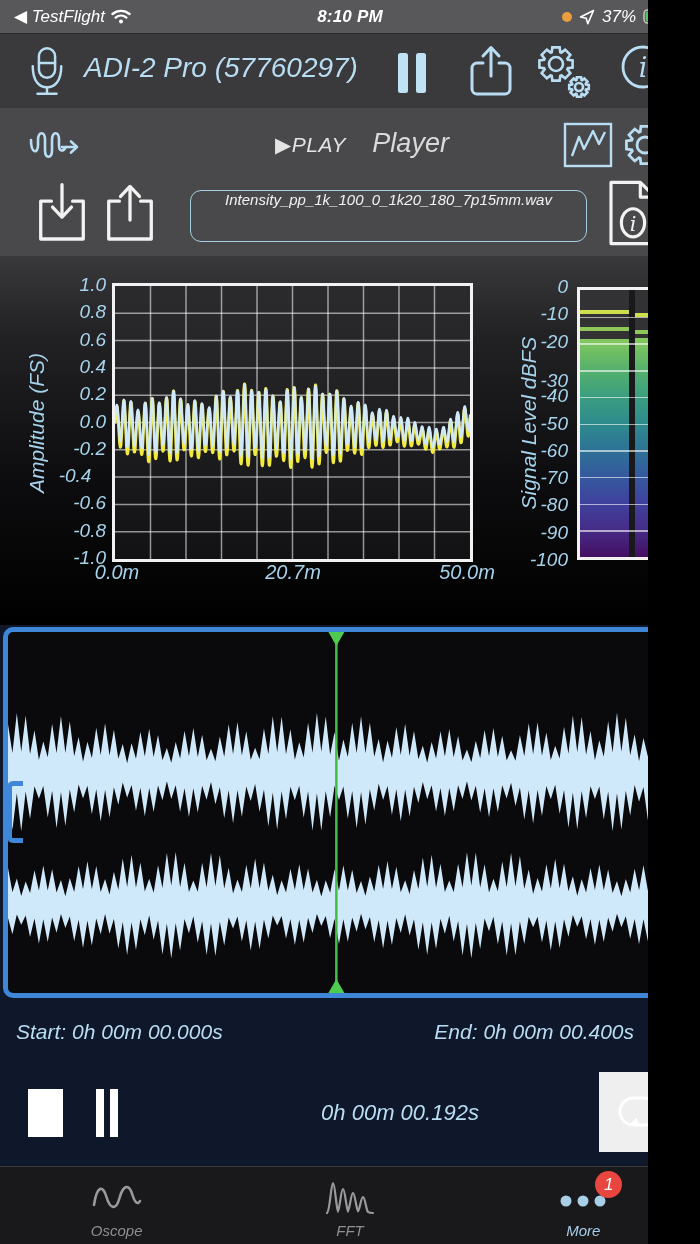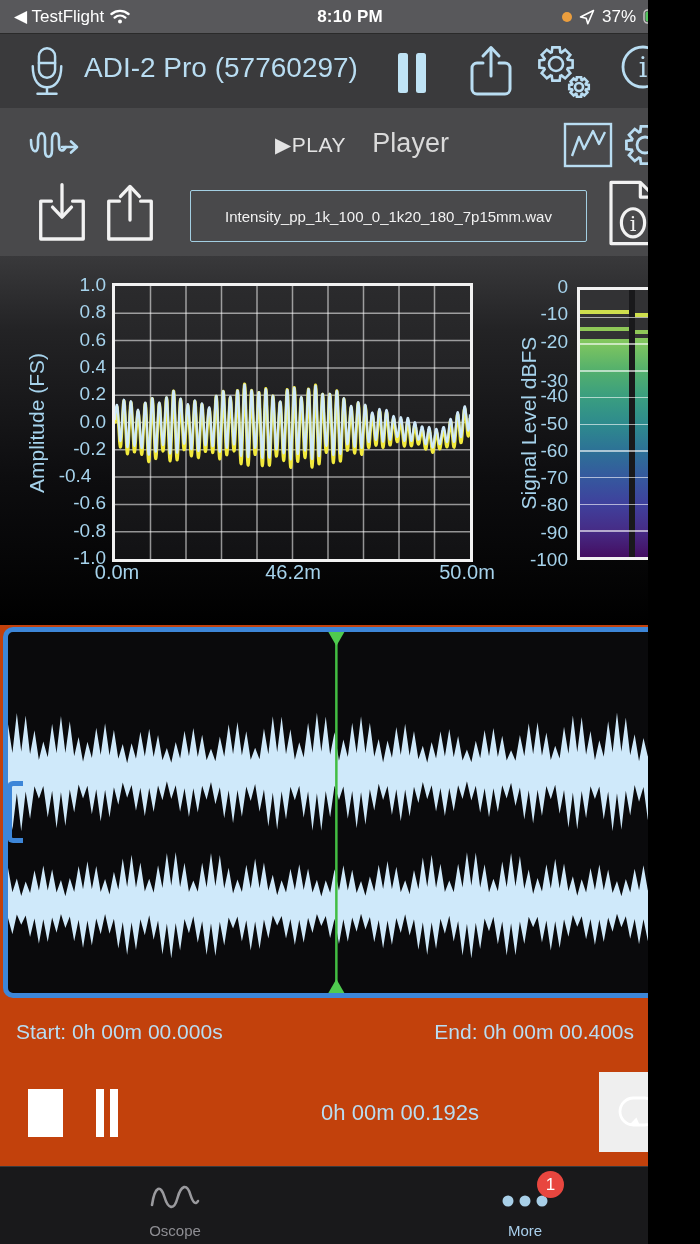--- a/index.html
+++ b/index.html
@@ -1,18 +1,18 @@
 <!DOCTYPE html>
 <html><head>
 <meta charset="utf-8">
 <style>
   html,body{margin:0;padding:0;background:#000;}
   *{box-sizing:border-box;}
-  #app{position:relative;width:648px;height:1244px;background:#c2410c;overflow:hidden;
-       font-family:"Liberation Sans","DejaVu Sans",sans-serif;-webkit-font-smoothing:antialiased;}
+  #app{position:relative;width:648px;height:1244px;background:#0f172a;overflow:hidden;
+       font-family:"Liberation Sans","DejaVu Sans",sans-serif;font-style:italic;-webkit-font-smoothing:antialiased;}
   .abs{position:absolute;}
 
   
   #status-bar{left:0;top:0;width:700px;height:33px;background:#58585b;color:#fff;
     display:flex;align-items:center;font-size:17px;}
   #status-left{position:absolute;left:14px;top:0;height:33px;display:flex;align-items:center;gap:6px;}
   #status-center{position:absolute;left:0;width:700px;text-align:center;font-weight:700;letter-spacing:.2px;}
   #status-right{position:absolute;right:24px;top:0;height:33px;display:flex;align-items:center;gap:7px;}
   .orange-dot{width:10px;height:10px;border-radius:50%;background:#eb9e3e;}
   #hairline1{left:0;top:33px;width:700px;height:1px;background:#2a2a2a;}
@@ -21,21 +21,21 @@
   #app-header{left:0;top:34px;width:700px;height:74px;background:#3a3a3c;}
   #header-title{position:absolute;left:84px;top:18px;font-size:28px;color:#b9ddf2;}
   .hicon{position:absolute;top:0;}
 
   
   #player-panel{left:0;top:108px;width:700px;height:148px;background:#49494b;}
   #play-mode{position:absolute;left:12px;top:20px;width:700px;text-align:center;color:#e3e3e3;}
   #play-mode .mode{font-size:21px;letter-spacing:.5px;}
   #play-mode .ptitle{font-size:27px;margin-left:22px;color:#dadada;}
   #filename-box{position:absolute;left:190px;top:82px;width:397px;height:52px;border:1.5px solid #a3cfe2;
-    border-radius:2px;display:flex;align-items:center;justify-content:center;color:#f2f2f2;font-size:15px;}
+    border-radius:11px;display:flex;justify-content:center;color:#f2f2f2;font-size:15px;}
 
   
   #scope-section{left:0;top:256px;width:700px;height:369px;
     background:linear-gradient(180deg,#39393b 0%,#232325 20%,#0d0d0f 60%,#000 100%);}
   .vlabel{position:absolute;color:#a6d3ec;font-size:21px;white-space:nowrap;transform:rotate(-90deg);transform-origin:center;}
   .tick{position:absolute;color:#a6d3ec;font-size:19px;line-height:22px;}
   #scope-xlabel{position:absolute;left:180px;top:336px;width:230px;text-align:center;color:#a6d3ec;font-size:21px;}
   .xt{position:absolute;top:305px;color:#a6d3ec;font-size:20px;transform:translateX(-50%);}
 
   
@@ -229,21 +229,21 @@
         <line x1="3" y1="166.8" x2="358" y2="166.8" stroke="rgba(255,255,255,.55)" stroke-width="1.5"></line>
         <line x1="3" y1="194.1" x2="358" y2="194.1" stroke="rgba(255,255,255,.55)" stroke-width="1.5"></line>
         <line x1="3" y1="221.4" x2="358" y2="221.4" stroke="rgba(255,255,255,.55)" stroke-width="1.5"></line>
         <line x1="3" y1="248.70000000000002" x2="358" y2="248.70000000000002" stroke="rgba(255,255,255,.55)" stroke-width="1.5"></line>
         <polyline points="3.0,140.6 3.3,136.8 3.6,133.1 3.9,129.8 4.1,126.9 4.4,124.9 4.7,123.8 5.0,123.7 5.3,124.8 5.6,127.1 5.8,130.3 6.1,134.4 6.4,139.1 6.7,144.1 7.0,149.2 7.3,154.0 7.5,158.1 7.8,161.3 8.1,163.4 8.4,164.2 8.7,163.5 9.0,161.5 9.2,158.1 9.5,153.7 9.8,148.4 10.1,142.6 10.4,136.7 10.7,131.0 11.0,126.0 11.2,121.9 11.5,119.1 11.8,117.8 12.1,118.1 12.4,120.0 12.7,123.4 12.9,128.1 13.2,133.9 13.5,140.3 13.8,147.0 14.1,153.5 14.4,159.5 14.6,164.5 14.9,168.2 15.2,170.4 15.5,170.9 15.8,169.7 16.1,166.9 16.3,162.7 16.6,157.4 16.9,151.2 17.2,144.6 17.5,138.1 17.8,132.0 18.1,126.8 18.3,122.8 18.6,120.2 18.9,119.2 19.2,119.8 19.5,122.1 19.8,125.8 20.0,130.6 20.3,136.3 20.6,142.5 20.9,148.8 21.2,154.7 21.5,160.0 21.7,164.2 22.0,167.3 22.3,168.9 22.6,169.0 22.9,167.7 23.2,165.1 23.4,161.4 23.7,156.9 24.0,151.9 24.3,146.7 24.6,141.6 24.9,137.1 25.2,133.3 25.4,130.6 25.7,128.9 26.0,128.5 26.3,129.3 26.6,130.7 26.9,132.9 27.1,136.2 27.4,140.3 27.7,145.1 28.0,150.3 28.3,155.6 28.6,160.5 28.8,164.9 29.1,168.3 29.4,170.6 29.7,171.5 30.0,170.9 30.3,168.8 30.5,165.3 30.8,160.6 31.1,154.9 31.4,148.7 31.7,142.1 32.0,135.7 32.3,130.0 32.5,125.4 32.8,122.1 33.1,120.4 33.4,120.4 33.7,122.3 34.0,125.9 34.2,130.9 34.5,137.2 34.8,144.3 35.1,151.7 35.4,159.1 35.7,165.8 35.9,171.5 36.2,175.7 36.5,178.2 36.8,178.8 37.1,177.4 37.4,174.1 37.6,169.1 37.9,162.7 38.2,155.3 38.5,147.3 38.8,139.4 39.1,131.9 39.4,125.4 39.6,120.3 39.9,116.9 40.2,115.4 40.5,115.9 40.8,118.4 41.1,122.7 41.3,128.4 41.6,135.3 41.9,142.8 42.2,150.5 42.5,157.8 42.8,164.4 43.0,169.7 43.3,173.5 43.6,175.5 43.9,175.6 44.2,173.9 44.5,170.5 44.7,165.6 45.0,159.6 45.3,152.9 45.6,146.0 45.9,139.2 46.2,133.0 46.5,127.8 46.7,123.9 47.0,121.4 47.3,120.6 47.6,121.3 47.9,123.6 48.2,127.1 48.4,131.7 48.7,136.9 49.0,142.5 49.3,148.0 49.6,153.2 49.9,157.6 50.1,161.9 50.4,165.2 50.7,167.4 51.0,168.2 51.3,167.6 51.6,165.4 51.8,161.8 52.1,157.0 52.4,151.1 52.7,144.6 53.0,137.9 53.3,131.3 53.6,125.3 53.8,120.4 54.1,116.8 54.4,114.9 54.7,114.9 55.0,116.7 55.3,120.4 55.5,125.7 55.8,132.4 56.1,140.0 56.4,148.0 56.7,156.0 57.0,163.3 57.2,169.6 57.5,174.3 57.8,177.2 58.1,178.0 58.4,176.6 58.7,173.1 58.9,167.6 59.2,160.5 59.5,152.2 59.8,143.3 60.1,134.4 60.4,126.1 60.7,118.8 60.9,113.2 61.2,109.4 61.5,107.9 61.8,108.5 62.1,111.5 62.4,116.4 62.6,123.0 62.9,130.8 63.2,139.4 63.5,148.2 63.8,156.5 64.1,164.0 64.3,170.1 64.6,174.4 64.9,176.8 65.2,177.0 65.5,175.2 65.8,171.5 66.0,166.1 66.3,159.5 66.6,152.0 66.9,144.3 67.2,136.8 67.5,129.9 67.8,124.2 68.0,119.8 68.3,117.2 68.6,116.4 68.9,117.3 69.2,119.9 69.5,124.0 69.7,129.2 70.0,135.2 70.3,141.6 70.6,147.9 70.9,153.8 71.2,158.9 71.4,162.8 71.7,165.5 72.0,166.8 72.3,166.7 72.6,165.2 72.9,162.5 73.1,158.9 73.4,154.9 73.7,150.3 74.0,145.3 74.3,140.1 74.6,135.0 74.9,130.4 75.1,126.6 75.4,123.9 75.7,122.5 76.0,122.5 76.3,124.1 76.6,127.1 76.8,131.3 77.1,136.6 77.4,142.6 77.7,149.0 78.0,155.3 78.3,161.2 78.5,166.2 78.8,170.0 79.1,172.3 79.4,173.0 79.7,171.9 80.0,169.3 80.2,165.0 80.5,159.6 80.8,153.2 81.1,146.3 81.4,139.4 81.7,132.8 82.0,127.1 82.2,122.5 82.5,119.5 82.8,118.2 83.1,118.6 83.4,120.9 83.7,124.7 83.9,130.0 84.2,136.3 84.5,143.2 84.8,150.4 85.1,157.3 85.4,163.4 85.6,168.5 85.9,172.2 86.2,174.3 86.5,174.6 86.8,173.2 87.1,170.1 87.3,165.7 87.6,160.1 87.9,153.9 88.2,147.3 88.5,140.7 88.8,134.6 89.1,129.3 89.3,125.2 89.6,122.5 89.9,121.4 90.2,121.9 90.5,124.0 90.8,127.4 91.0,132.1 91.3,137.5 91.6,143.5 91.9,149.5 92.2,155.2 92.5,160.2 92.7,164.2 93.0,167.0 93.3,168.4 93.6,168.4 93.9,167.0 94.2,164.3 94.4,160.5 94.7,155.9 95.0,150.9 95.3,145.6 95.6,140.6 95.9,136.0 96.2,132.2 96.4,129.4 96.7,127.7 97.0,126.2 97.3,126.0 97.6,127.0 97.9,129.2 98.1,132.6 98.4,137.0 98.7,142.1 99.0,147.6 99.3,153.2 99.6,158.4 99.8,163.0 100.1,166.6 100.4,168.9 100.7,169.7 101.0,168.9 101.3,166.4 101.5,162.5 101.8,157.2 102.1,150.9 102.4,144.0 102.7,136.8 103.0,129.9 103.3,123.8 103.5,118.7 103.8,115.1 104.1,113.3 104.4,113.4 104.7,115.4 105.0,119.3 105.2,124.7 105.5,131.5 105.8,139.1 106.1,147.1 106.4,155.0 106.7,162.2 106.9,168.3 107.2,172.8 107.5,175.4 107.8,176.0 108.1,174.5 108.4,171.0 108.6,165.6 108.9,158.7 109.2,150.8 109.5,142.3 109.8,133.8 110.1,125.8 110.4,118.9 110.6,113.4 110.9,109.8 111.2,108.3 111.5,108.8 111.8,111.5 112.1,116.0 112.3,122.1 112.6,129.4 112.9,137.3 113.2,145.5 113.5,153.2 113.8,160.1 114.0,165.7 114.3,169.7 114.6,171.8 114.9,171.9 115.2,170.1 115.5,166.4 115.7,161.3 116.0,155.0 116.3,147.9 116.6,140.6 116.9,133.5 117.2,127.1 117.5,121.8 117.7,117.8 118.0,115.3 118.3,114.5 118.6,115.4 118.9,117.9 119.2,121.7 119.4,126.5 119.7,132.1 120.0,138.0 120.3,143.9 120.6,149.8 120.9,155.5 121.1,160.5 121.4,164.5 121.7,167.1 122.0,168.1 122.3,167.5 122.6,165.0 122.8,160.9 123.1,155.4 123.4,148.7 123.7,141.3 124.0,133.5 124.3,126.0 124.6,119.2 124.8,113.6 125.1,109.7 125.4,107.6 125.7,107.7 126.0,109.9 126.3,114.3 126.5,120.5 126.8,128.2 127.1,137.0 127.4,146.3 127.7,155.4 128.0,163.9 128.2,171.2 128.5,176.6 128.8,180.0 129.1,180.9 129.4,179.4 129.7,175.4 129.9,169.3 130.2,161.3 130.5,152.0 130.8,141.9 131.1,131.8 131.4,122.2 131.7,113.9 131.9,107.3 132.2,102.8 132.5,100.9 132.8,101.5 133.1,104.7 133.4,110.3 133.6,117.9 133.9,127.1 134.2,137.1 134.5,147.4 134.8,157.4 135.1,166.3 135.3,173.6 135.6,178.9 135.9,181.8 136.2,182.3 136.5,180.2 136.8,175.7 137.0,169.3 137.3,161.2 137.6,152.1 137.9,142.6 138.2,133.3 138.5,124.7 138.8,117.5 139.0,112.0 139.3,108.6 139.6,107.4 139.9,108.4 140.2,111.6 140.5,116.6 140.7,123.2 141.0,130.8 141.3,138.9 141.6,147.0 141.9,154.5 142.2,161.1 142.4,166.3 142.7,169.9 143.0,171.6 143.3,171.5 143.6,169.6 143.9,167.3 144.1,163.2 144.4,157.7 144.7,150.9 145.0,143.3 145.3,135.4 145.6,127.8 145.9,120.9 146.1,115.3 146.4,111.4 146.7,109.4 147.0,109.5 147.3,111.9 147.6,116.4 147.8,122.7 148.1,130.5 148.4,139.3 148.7,148.6 149.0,157.8 149.3,166.2 149.5,173.3 149.8,178.7 150.1,182.0 150.4,182.8 150.7,181.3 151.0,177.3 151.2,171.2 151.5,163.4 151.8,154.4 152.1,144.6 152.4,134.9 152.7,125.7 153.0,117.7 153.2,111.5 153.5,107.3 153.8,105.6 154.1,106.3 154.4,109.5 154.7,115.0 154.9,122.3 155.2,130.9 155.5,140.4 155.8,150.1 156.1,159.4 156.4,167.7 156.6,174.5 156.9,179.4 157.2,182.0 157.5,182.3 157.8,180.3 158.1,176.2 158.3,170.2 158.6,162.9 158.9,154.6 159.2,146.0 159.5,137.4 159.8,129.5 160.1,122.8 160.3,117.6 160.6,114.3 160.9,113.0 161.2,113.8 161.5,116.6 161.8,121.2 162.0,127.2 162.3,134.2 162.6,141.8 162.9,149.4 163.2,156.6 163.5,162.9 163.7,168.0 164.0,171.4 164.3,173.2 164.6,173.1 164.9,171.4 165.2,168.0 165.4,163.4 165.7,157.8 166.0,151.6 166.3,145.3 166.6,139.2 166.9,133.8 167.2,128.9 167.4,124.6 167.7,121.4 168.0,119.6 168.3,119.4 168.6,120.9 168.9,124.0 169.1,128.6 169.4,134.5 169.7,141.3 170.0,148.7 170.3,156.0 170.6,163.0 170.8,169.0 171.1,173.6 171.4,176.6 171.7,177.6 172.0,176.5 172.3,173.3 172.5,168.2 172.8,161.4 173.1,153.4 173.4,144.6 173.7,135.6 174.0,127.0 174.3,119.3 174.5,113.1 174.8,108.7 175.1,106.6 175.4,106.9 175.7,109.5 176.0,114.5 176.2,121.4 176.5,129.9 176.8,139.4 177.1,149.3 177.4,158.9 177.7,167.8 177.9,175.2 178.2,180.6 178.5,183.8 178.8,184.5 179.1,182.6 179.4,178.3 179.6,171.8 179.9,163.5 180.2,154.0 180.5,144.0 180.8,133.9 181.1,124.5 181.4,116.5 181.6,110.2 181.9,106.0 182.2,104.4 182.5,105.2 182.8,108.4 183.1,113.8 183.3,121.0 183.6,129.6 183.9,138.9 184.2,148.3 184.5,157.3 184.8,165.2 185.0,171.6 185.3,176.1 185.6,178.4 185.9,178.5 186.2,176.4 186.5,172.3 186.7,166.5 187.0,159.4 187.3,151.5 187.6,143.3 187.9,135.4 188.2,128.3 188.5,122.4 188.7,118.1 189.0,115.5 189.3,114.7 189.6,115.8 189.9,118.5 190.2,122.6 190.4,127.9 190.7,133.4 191.0,139.9 191.3,146.8 191.6,153.8 191.9,160.4 192.1,166.2 192.4,170.7 192.7,173.6 193.0,174.7 193.3,173.7 193.6,170.8 193.8,165.9 194.1,159.5 194.4,151.8 194.7,143.3 195.0,134.5 195.3,126.1 195.6,118.6 195.8,112.4 196.1,108.1 196.4,106.0 196.7,106.2 197.0,108.8 197.3,113.6 197.5,120.4 197.8,128.9 198.1,138.3 198.4,148.3 198.7,158.0 199.0,167.0 199.2,174.5 199.5,180.1 199.8,183.5 200.1,184.3 200.4,182.5 200.7,178.2 200.9,171.6 201.2,163.3 201.5,153.6 201.8,143.3 202.1,132.9 202.4,123.3 202.7,114.9 202.9,108.3 203.2,104.0 203.5,102.1 203.8,102.9 204.1,106.2 204.4,111.9 204.6,119.4 204.9,128.4 205.2,138.3 205.5,148.3 205.8,157.8 206.1,166.3 206.3,173.3 206.6,178.2 206.9,180.8 207.2,181.0 207.5,178.9 207.8,174.5 208.0,168.3 208.3,160.7 208.6,152.2 208.9,143.3 209.2,134.6 209.5,126.8 209.8,120.2 210.0,115.3 210.3,112.2 210.6,111.2 210.9,112.3 211.2,115.2 211.5,119.8 211.7,125.7 212.0,132.5 212.3,139.7 212.6,146.8 212.9,153.4 213.2,159.1 213.4,163.5 213.7,166.5 214.0,168.5 214.3,169.5 214.6,168.8 214.9,166.4 215.1,162.4 215.4,157.0 215.7,150.5 216.0,143.3 216.3,135.8 216.6,128.6 216.9,122.1 217.1,116.8 217.4,113.1 217.7,111.2 218.0,111.4 218.3,113.6 218.6,117.8 218.8,123.7 219.1,131.0 219.4,139.3 219.7,148.0 220.0,156.5 220.3,164.4 220.5,171.0 220.8,176.0 221.1,179.0 221.4,179.7 221.7,178.2 222.0,174.5 222.2,168.8 222.5,161.5 222.8,153.0 223.1,144.0 223.4,134.9 223.7,126.3 224.0,118.9 224.2,113.1 224.5,109.3 224.8,107.7 225.1,108.4 225.4,111.3 225.7,116.3 225.9,123.0 226.2,131.0 226.5,139.8 226.8,148.8 227.1,157.3 227.4,164.9 227.6,171.2 227.9,175.6 228.2,178.0 228.5,178.2 228.8,176.4 229.1,172.5 229.3,167.0 229.6,160.2 229.9,152.6 230.2,144.6 230.5,136.9 230.8,129.9 231.1,123.9 231.3,119.5 231.6,116.8 231.9,115.9 232.2,116.9 232.5,119.5 232.8,123.7 233.0,129.1 233.3,135.2 233.6,141.7 233.9,148.2 234.2,154.2 234.5,159.3 234.7,163.4 235.0,166.1 235.3,167.4 235.6,167.3 235.9,165.8 236.2,163.0 236.4,159.3 236.7,154.9 237.0,150.1 237.3,145.3 237.6,140.5 237.9,135.9 238.2,131.7 238.4,128.2 238.7,125.7 239.0,124.5 239.3,124.5 239.6,125.9 239.9,128.6 240.1,132.5 240.4,137.3 240.7,142.8 241.0,148.6 241.3,154.3 241.6,159.6 241.8,164.1 242.1,167.5 242.4,169.6 242.7,170.2 243.0,169.3 243.3,166.8 243.5,163.0 243.8,158.0 244.1,152.2 244.4,146.0 244.7,139.7 245.0,133.7 245.3,128.4 245.5,124.2 245.8,121.4 246.1,120.1 246.4,120.5 246.7,122.5 247.0,125.9 247.2,130.7 247.5,136.4 247.8,142.7 248.1,149.2 248.4,155.5 248.7,161.2 248.9,165.8 249.2,169.2 249.5,171.1 249.8,171.4 250.1,170.0 250.4,167.2 250.6,163.1 250.9,157.9 251.2,152.1 251.5,146.0 251.8,140.0 252.1,134.4 252.4,129.7 252.6,126.1 252.9,123.9 253.2,123.0 253.5,123.7 253.8,125.7 254.1,128.9 254.3,133.2 254.6,138.1 254.9,143.3 255.2,148.6 255.5,153.5 255.8,157.8 256.0,161.2 256.3,163.6 256.6,164.7 256.9,164.7 257.2,163.5 257.5,161.2 257.7,158.0 258.0,154.3 258.3,150.2 258.6,146.0 258.9,142.0 259.2,138.4 259.5,135.5 259.7,133.3 260.0,132.1 260.3,131.8 260.6,132.4 260.9,133.5 261.2,135.2 261.4,137.6 261.7,140.6 262.0,144.1 262.3,147.9 262.6,151.6 262.9,155.1 263.1,158.1 263.4,160.4 263.7,161.9 264.0,162.3 264.3,161.7 264.6,160.1 264.8,157.6 265.1,154.2 265.4,150.3 265.7,146.0 266.0,141.6 266.3,137.4 266.6,133.7 266.8,130.8 267.1,128.8 267.4,127.8 267.7,128.0 268.0,129.3 268.3,131.8 268.5,135.1 268.8,139.1 269.1,143.6 269.4,148.3 269.7,152.8 270.0,156.9 270.2,160.3 270.5,162.8 270.8,164.3 271.1,164.5 271.4,163.6 271.7,161.6 271.9,158.6 272.2,154.8 272.5,150.5 272.8,146.0 273.1,141.5 273.4,137.4 273.7,133.9 273.9,131.2 274.2,129.5 274.5,128.8 274.8,129.3 275.1,130.8 275.4,133.3 275.6,136.6 275.9,140.4 276.2,144.5 276.5,148.7 276.8,152.7 277.1,156.2 277.3,159.0 277.6,161.0 277.9,162.1 278.2,162.1 278.5,161.3 278.8,159.5 279.0,157.1 279.3,154.1 279.6,150.8 279.9,147.3 280.2,144.0 280.5,141.1 280.8,138.6 281.0,136.8 281.3,135.8 281.6,135.5 281.9,136.0 282.2,137.2 282.5,139.1 282.7,141.4 283.0,143.9 283.3,146.7 283.6,149.3 283.9,151.8 284.2,153.9 284.4,155.9 284.7,157.4 285.0,158.4 285.3,158.8 285.6,158.6 285.9,157.6 286.1,156.1 286.4,154.0 286.7,151.4 287.0,148.7 287.3,145.8 287.6,143.1 287.9,140.7 288.1,138.7 288.4,137.3 288.7,136.7 289.0,136.8 289.3,137.7 289.6,139.4 289.8,141.7 290.1,144.5 290.4,147.7 290.7,151.0 291.0,154.3 291.3,157.3 291.5,159.8 291.8,161.7 292.1,162.8 292.4,163.1 292.7,162.5 293.0,161.2 293.2,159.1 293.5,156.4 293.8,153.3 294.1,150.0 294.4,146.7 294.7,143.7 295.0,141.0 295.2,139.0 295.5,137.7 295.8,137.1 296.1,137.5 296.4,138.6 296.7,140.5 296.9,143.0 297.2,145.9 297.5,149.1 297.8,152.3 298.1,155.4 298.4,158.1 298.6,160.4 298.9,162.0 299.2,162.8 299.5,162.9 299.8,162.3 300.1,161.0 300.3,159.1 300.6,156.7 300.9,154.1 301.2,151.4 301.5,148.8 301.8,146.4 302.1,144.5 302.3,143.0 302.6,142.2 302.9,141.9 303.2,142.4 303.5,143.4 303.8,144.9 304.0,146.9 304.3,149.2 304.6,151.5 304.9,153.9 305.2,156.1 305.5,158.0 305.7,159.6 306.0,160.6 306.3,161.2 306.6,161.3 306.9,160.8 307.2,160.0 307.4,158.8 307.7,157.4 308.0,155.8 308.3,154.1 308.6,152.3 308.9,150.5 309.2,148.9 309.4,147.6 309.7,146.7 310.0,146.2 310.3,146.3 310.6,147.0 310.9,148.2 311.1,149.8 311.4,151.9 311.7,154.2 312.0,156.7 312.3,159.1 312.6,161.4 312.8,163.3 313.1,164.8 313.4,165.8 313.7,166.2 314.0,165.9 314.3,165.0 314.5,163.5 314.8,161.6 315.1,159.3 315.4,156.8 315.7,154.3 316.0,151.9 316.3,149.8 316.5,148.2 316.8,147.1 317.1,146.7 317.4,146.9 317.7,147.8 318.0,149.4 318.2,151.5 318.5,154.0 318.8,156.7 319.1,159.5 319.4,162.3 319.7,164.7 319.9,166.8 320.2,168.3 320.5,169.2 320.8,169.4 321.1,169.0 321.4,167.9 321.6,166.3 321.9,164.3 322.2,161.9 322.5,159.5 322.8,156.8 323.1,154.3 323.4,152.1 323.6,150.3 323.9,149.1 324.2,148.6 324.5,148.6 324.8,149.3 325.1,150.5 325.3,152.2 325.6,154.3 325.9,156.5 326.2,158.8 326.5,161.0 326.8,162.9 327.0,164.4 327.3,165.4 327.6,165.9 327.9,165.8 328.2,165.1 328.5,163.9 328.7,162.3 329.0,160.3 329.3,158.1 329.6,155.9 329.9,153.7 330.2,151.7 330.5,150.0 330.7,148.7 331.0,147.8 331.3,147.1 331.6,146.9 331.9,147.2 332.2,148.0 332.4,149.3 332.7,151.0 333.0,153.0 333.3,155.2 333.6,157.4 333.9,159.5 334.1,161.4 334.4,162.8 334.7,163.7 335.0,163.9 335.3,163.4 335.6,162.3 335.8,160.5 336.1,158.2 336.4,155.4 336.7,152.3 337.0,149.1 337.3,146.0 337.6,143.2 337.8,140.9 338.1,139.3 338.4,138.3 338.7,138.2 339.0,139.0 339.3,140.5 339.5,142.8 339.8,145.6 340.1,148.8 340.4,152.2 340.7,155.5 341.0,158.6 341.2,161.1 341.5,163.0 341.8,164.1 342.1,164.3 342.4,163.5 342.7,161.8 342.9,159.3 343.2,156.2 343.5,152.6 343.8,148.7 344.1,144.6 344.4,140.7 344.7,137.3 344.9,134.4 345.2,132.4 345.5,131.3 345.8,131.2 346.1,132.1 346.4,133.9 346.6,136.5 346.9,139.8 347.2,143.4 347.5,147.2 347.8,150.9 348.1,154.1 348.3,156.8 348.6,158.7 348.9,159.7 349.2,159.6 349.5,158.5 349.8,156.5 350.0,153.6 350.3,150.1 350.6,146.1 350.9,141.9 351.2,137.8 351.5,134.0 351.8,130.7 352.0,128.1 352.3,126.4 352.6,125.5 352.9,125.7 353.2,126.7 353.5,128.5 353.7,130.9 354.0,133.8 354.3,137.0 354.6,140.2 354.9,143.4 355.2,146.5 355.4,149.3 355.7,151.4 356.0,152.8 356.3,153.2 356.6,152.6 356.9,150.9 357.1,148.2 357.4,144.5 357.7,140.1 358.0,135.2 " fill="none" stroke="#f2ea3d" stroke-width="3" stroke-linejoin="round"></polyline>
         <polyline points="3.0,136.8 3.3,133.5 3.6,130.2 3.9,127.2 4.1,124.6 4.4,122.8 4.7,121.8 5.0,121.8 5.3,122.8 5.6,124.8 5.8,127.7 6.1,131.4 6.4,135.6 6.7,140.1 7.0,144.6 7.3,148.9 7.5,152.6 7.8,155.5 8.1,157.3 8.4,158.0 8.7,157.4 9.0,155.6 9.2,152.7 9.5,148.7 9.8,144.0 10.1,138.8 10.4,133.5 10.7,128.5 11.0,124.0 11.2,120.4 11.5,117.9 11.8,116.7 12.1,117.0 12.4,118.7 12.7,121.8 12.9,126.0 13.2,131.1 13.5,136.9 13.8,142.8 14.1,148.7 14.4,154.0 14.6,158.5 14.9,161.8 15.2,163.8 15.5,164.2 15.8,163.2 16.1,160.7 16.3,157.0 16.6,152.2 16.9,146.7 17.2,140.8 17.5,135.0 17.8,129.6 18.1,125.0 18.3,121.4 18.6,119.1 18.9,118.2 19.2,118.8 19.5,120.8 19.8,124.1 20.0,128.4 20.3,133.5 20.6,139.0 20.9,144.7 21.2,150.0 21.5,154.7 21.7,158.5 22.0,161.2 22.3,162.6 22.6,162.8 22.9,161.6 23.2,159.3 23.4,156.0 23.7,152.0 24.0,147.5 24.3,142.9 24.6,138.4 24.9,134.4 25.2,131.0 25.4,128.6 25.7,127.1 26.0,126.7 26.3,127.4 26.6,128.7 26.9,130.7 27.1,133.6 27.4,137.3 27.7,141.6 28.0,146.2 28.3,150.9 28.6,155.4 28.8,159.3 29.1,162.4 29.4,164.4 29.7,165.2 30.0,164.7 30.3,162.8 30.5,159.7 30.8,155.5 31.1,150.5 31.4,144.9 31.7,139.0 32.0,133.3 32.3,128.2 32.5,124.1 32.8,121.1 33.1,119.6 33.4,119.6 33.7,121.3 34.0,124.5 34.2,129.0 34.5,134.6 34.8,140.9 35.1,147.6 35.4,154.1 35.7,160.1 35.9,165.2 36.2,168.9 36.5,171.2 36.8,171.7 37.1,170.4 37.4,167.5 37.6,163.0 37.9,157.3 38.2,150.6 38.5,143.5 38.8,136.4 39.1,129.8 39.4,124.0 39.6,119.4 39.9,116.4 40.2,115.0 40.5,115.5 40.8,117.7 41.1,121.5 41.3,126.6 41.6,132.7 41.9,139.4 42.2,146.3 42.5,152.8 42.8,158.7 43.0,163.4 43.3,166.8 43.6,168.6 43.9,168.7 44.2,167.2 44.5,164.1 44.7,159.8 45.0,154.4 45.3,148.4 45.6,142.2 45.9,136.1 46.2,130.6 46.5,125.9 46.7,122.4 47.0,120.2 47.3,119.5 47.6,120.1 47.9,122.1 48.2,125.3 48.4,129.4 48.7,134.0 49.0,139.0 49.3,144.0 49.6,148.6 49.9,152.5 50.1,156.3 50.4,159.3 50.7,161.2 51.0,162.0 51.3,161.4 51.6,159.4 51.8,156.2 52.1,151.9 52.4,146.7 52.7,140.8 53.0,134.8 53.3,128.9 53.6,123.6 53.8,119.2 54.1,116.0 54.4,114.3 54.7,114.3 55.0,115.9 55.3,119.2 55.5,123.9 55.8,129.9 56.1,136.6 56.4,143.8 56.7,150.9 57.0,157.4 57.2,163.0 57.5,167.3 57.8,169.8 58.1,170.5 58.4,169.3 58.7,166.1 58.9,161.2 59.2,154.9 59.5,147.5 59.8,139.5 60.1,131.6 60.4,124.1 60.7,117.7 60.9,112.6 61.2,109.3 61.5,107.9 61.8,108.5 62.1,111.1 62.4,115.5 62.6,121.4 62.9,128.4 63.2,136.1 63.5,143.9 63.8,151.4 64.1,158.1 64.3,163.5 64.6,167.4 64.9,169.5 65.2,169.7 65.5,168.1 65.8,164.8 66.0,160.0 66.3,154.0 66.6,147.4 66.9,140.5 67.2,133.8 67.5,127.7 67.8,122.5 68.0,118.7 68.3,116.3 68.6,115.6 68.9,116.4 69.2,118.8 69.5,122.4 69.7,127.1 70.0,132.5 70.3,138.2 70.6,143.8 70.9,149.1 71.2,153.6 71.4,157.1 71.7,159.5 72.0,160.7 72.3,160.6 72.6,159.3 72.9,156.9 73.1,153.7 73.4,150.1 73.7,146.0 74.0,141.5 74.3,136.9 74.6,132.3 74.9,128.2 75.1,124.8 75.4,122.4 75.7,121.2 76.0,121.2 76.3,122.6 76.6,125.3 76.8,129.1 77.1,133.8 77.4,139.2 77.7,144.9 78.0,150.5 78.3,155.8 78.5,160.2 78.8,163.6 79.1,165.7 79.4,166.3 79.7,165.4 80.0,163.0 80.2,159.2 80.5,154.4 80.8,148.7 81.1,142.5 81.4,136.3 81.7,130.5 82.0,125.4 82.2,121.3 82.5,118.6 82.8,117.4 83.1,117.8 83.4,119.8 83.7,123.3 83.9,128.0 84.2,133.6 84.5,139.8 84.8,146.2 85.1,152.4 85.4,157.9 85.6,162.4 85.9,165.7 86.2,167.6 86.5,167.9 86.8,166.6 87.1,163.9 87.3,159.9 87.6,155.0 87.9,149.4 88.2,143.6 88.5,137.7 88.8,132.2 89.1,127.5 89.3,123.8 89.6,121.4 89.9,120.4 90.2,120.8 90.5,122.6 90.8,125.7 91.0,129.9 91.3,134.7 91.6,140.0 91.9,145.4 92.2,150.4 92.5,154.9 92.7,158.5 93.0,161.0 93.3,162.3 93.6,162.2 93.9,161.0 94.2,158.5 94.4,155.2 94.7,151.1 95.0,146.5 95.3,141.9 95.6,137.3 95.9,133.3 96.2,129.9 96.4,127.3 96.7,125.8 97.0,124.5 97.3,124.2 97.6,125.1 97.9,127.1 98.1,130.2 98.4,134.0 98.7,138.6 99.0,143.5 99.3,148.5 99.6,153.2 99.8,157.3 100.1,160.5 100.4,162.5 100.7,163.2 101.0,162.5 101.3,160.3 101.5,156.7 101.8,152.0 102.1,146.4 102.4,140.2 102.7,133.8 103.0,127.6 103.3,122.1 103.5,117.6 103.8,114.4 104.1,112.8 104.4,112.8 104.7,114.6 105.0,118.1 105.2,122.9 105.5,129.0 105.8,135.8 106.1,142.9 106.4,149.9 106.7,156.4 106.9,161.8 107.2,165.8 107.5,168.2 107.8,168.7 108.1,167.3 108.4,164.1 108.6,159.3 108.9,153.2 109.2,146.1 109.5,138.5 109.8,130.9 110.1,123.8 110.4,117.6 110.6,112.7 110.9,109.5 111.2,108.1 111.5,108.6 111.8,110.9 112.1,115.0 112.3,120.4 112.6,126.9 112.9,134.0 113.2,141.3 113.5,148.2 113.8,154.3 114.0,159.3 114.3,162.8 114.6,164.7 114.9,164.8 115.2,163.2 115.5,159.9 115.7,155.3 116.0,149.7 116.3,143.4 116.6,136.8 116.9,130.5 117.2,124.8 117.5,120.0 117.7,116.4 118.0,114.3 118.3,113.6 118.6,114.4 118.9,116.5 119.2,119.9 119.4,124.3 119.7,129.2 120.0,134.5 120.3,139.8 120.6,145.1 120.9,150.2 121.1,154.6 121.4,158.2 121.7,160.5 122.0,161.5 122.3,160.9 122.6,158.7 122.8,155.0 123.1,150.1 123.4,144.1 123.7,137.5 124.0,130.6 124.3,123.9 124.6,117.8 124.8,112.8 125.1,109.3 125.4,107.5 125.7,107.5 126.0,109.5 126.3,113.4 126.5,119.0 126.8,125.9 127.1,133.7 127.4,142.0 127.7,150.2 128.0,157.8 128.2,164.2 128.5,169.1 128.8,172.1 129.1,173.0 129.4,171.6 129.7,168.0 129.9,162.5 130.2,155.4 130.5,147.1 130.8,138.2 131.1,129.1 131.4,120.6 131.7,113.1 131.9,107.2 132.2,103.2 132.5,101.5 132.8,102.1 133.1,105.0 133.4,110.0 133.6,116.8 133.9,124.9 134.2,133.9 134.5,143.1 134.8,152.0 135.1,159.9 135.3,166.5 135.6,171.2 135.9,173.8 136.2,174.2 136.5,172.3 136.8,168.4 137.0,162.6 137.3,155.4 137.6,147.3 137.9,138.8 138.2,130.5 138.5,122.9 138.8,116.4 139.0,111.5 139.3,108.4 139.6,107.4 139.9,108.3 140.2,111.2 140.5,115.7 140.7,121.5 141.0,128.3 141.3,135.5 141.6,142.7 141.9,149.5 142.2,155.4 142.4,160.0 142.7,163.2 143.0,164.8 143.3,164.7 143.6,163.0 143.9,160.9 144.1,157.3 144.4,152.3 144.7,146.3 145.0,139.5 145.3,132.5 145.6,125.7 145.9,119.6 146.1,114.6 146.4,111.0 146.7,109.3 147.0,109.4 147.3,111.5 147.6,115.5 147.8,121.2 148.1,128.2 148.4,136.0 148.7,144.3 149.0,152.5 149.3,160.1 149.5,166.4 149.8,171.2 150.1,174.1 150.4,174.9 150.7,173.5 151.0,170.0 151.2,164.6 151.5,157.6 151.8,149.5 152.1,140.9 152.4,132.1 152.7,124.0 153.0,116.9 153.2,111.3 153.5,107.6 153.8,106.0 154.1,106.7 154.4,109.6 154.7,114.4 154.9,120.9 155.2,128.7 155.5,137.2 155.8,145.9 156.1,154.2 156.4,161.6 156.6,167.6 156.9,172.0 157.2,174.4 157.5,174.6 157.8,172.9 158.1,169.2 158.3,163.8 158.6,157.3 158.9,149.9 159.2,142.2 159.5,134.6 159.8,127.5 160.1,121.5 160.3,116.9 160.6,113.9 160.9,112.7 161.2,113.4 161.5,115.9 161.8,120.0 162.0,125.4 162.3,131.7 162.6,138.4 162.9,145.2 163.2,151.7 163.5,157.3 163.7,161.8 164.0,164.9 164.3,166.4 164.6,166.4 164.9,164.8 165.2,161.8 165.4,157.7 165.7,152.7 166.0,147.2 166.3,141.5 166.6,136.1 166.9,131.2 167.2,126.9 167.4,123.0 167.7,120.2 168.0,118.6 168.3,118.4 168.6,119.7 168.9,122.5 169.1,126.6 169.4,131.9 169.7,137.9 170.0,144.5 170.3,151.1 170.6,157.3 170.8,162.6 171.1,166.8 171.4,169.4 171.7,170.3 172.0,169.3 172.3,166.5 172.5,161.9 172.8,155.9 173.1,148.7 173.4,140.9 173.7,132.8 174.0,125.1 174.3,118.2 174.5,112.7 174.8,108.8 175.1,106.9 175.4,107.1 175.7,109.5 176.0,113.9 176.2,120.1 176.5,127.6 176.8,136.1 177.1,144.9 177.4,153.6 177.7,161.5 177.9,168.1 178.2,173.0 178.5,175.8 178.8,176.4 179.1,174.7 179.4,170.8 179.6,165.0 179.9,157.6 180.2,149.2 180.5,140.2 180.8,131.2 181.1,122.8 181.4,115.6 181.6,110.0 181.9,106.3 182.2,104.8 182.5,105.5 182.8,108.4 183.1,113.2 183.3,119.7 183.6,127.3 183.9,135.6 184.2,144.0 184.5,152.0 184.8,159.1 185.0,164.8 185.3,168.8 185.6,170.9 185.9,171.0 186.2,169.1 186.5,165.4 186.7,160.2 187.0,153.9 187.3,146.8 187.6,139.5 187.9,132.5 188.2,126.1 188.5,120.9 188.7,117.0 189.0,114.7 189.3,114.0 189.6,114.9 189.9,117.4 190.2,121.1 190.4,125.8 190.7,130.7 191.0,136.4 191.3,142.6 191.6,148.9 191.9,154.8 192.1,159.9 192.4,164.0 192.7,166.6 193.0,167.5 193.3,166.7 193.6,164.0 193.8,159.7 194.1,154.0 194.4,147.1 194.7,139.5 195.0,131.7 195.3,124.2 195.6,117.5 195.8,112.0 196.1,108.1 196.4,106.2 196.7,106.4 197.0,108.7 197.3,113.0 197.5,119.1 197.8,126.6 198.1,135.1 198.4,144.0 198.7,152.7 199.0,160.6 199.2,167.4 199.5,172.4 199.8,175.4 200.1,176.1 200.4,174.5 200.7,170.7 200.9,164.8 201.2,157.3 201.5,148.7 201.8,139.5 202.1,130.3 202.4,121.6 202.7,114.1 202.9,108.3 203.2,104.4 203.5,102.8 203.8,103.5 204.1,106.4 204.4,111.5 204.6,118.2 204.9,126.2 205.2,135.0 205.5,144.0 205.8,152.5 206.1,160.1 206.3,166.3 206.6,170.7 206.9,173.0 207.2,173.2 207.5,171.3 207.8,167.4 208.0,161.9 208.3,155.1 208.6,147.4 208.9,139.5 209.2,131.8 209.5,124.8 209.8,118.9 210.0,114.5 210.3,111.8 210.6,110.9 210.9,111.8 211.2,114.5 211.5,118.6 211.7,123.8 212.0,129.9 212.3,136.3 212.6,142.6 212.9,148.5 213.2,153.6 213.4,157.6 213.7,160.2 214.0,162.0 214.3,162.9 214.6,162.3 214.9,160.2 215.1,156.6 215.4,151.8 215.7,146.0 216.0,139.5 216.3,132.8 216.6,126.4 216.9,120.6 217.1,115.9 217.4,112.6 217.7,110.9 218.0,111.0 218.3,113.0 218.6,116.8 218.8,122.1 219.1,128.6 219.4,136.0 219.7,143.7 220.0,151.4 220.3,158.4 220.5,164.3 220.8,168.7 221.1,171.4 221.4,172.1 221.7,170.7 222.0,167.4 222.2,162.4 222.5,155.8 222.8,148.3 223.1,140.2 223.4,132.1 223.7,124.4 224.0,117.8 224.2,112.7 224.5,109.2 224.8,107.8 225.1,108.4 225.4,111.0 225.7,115.5 225.9,121.5 226.2,128.7 226.5,136.5 226.8,144.5 227.1,152.1 227.4,158.9 227.6,164.5 227.9,168.5 228.2,170.6 228.5,170.8 228.8,169.2 229.1,165.7 229.3,160.8 229.6,154.7 229.9,147.9 230.2,140.9 230.5,133.9 230.8,127.7 231.1,122.4 231.3,118.4 231.6,116.0 231.9,115.2 232.2,116.1 232.5,118.5 232.8,122.2 233.0,127.0 233.3,132.5 233.6,138.3 233.9,144.0 234.2,149.4 234.5,154.0 234.7,157.7 235.0,160.1 235.3,161.3 235.6,161.1 235.9,159.8 236.2,157.3 236.4,154.0 236.7,150.1 237.0,145.8 237.3,141.5 237.6,137.3 237.9,133.1 238.2,129.4 238.4,126.3 238.7,124.1 239.0,122.9 239.3,123.0 239.6,124.2 239.9,126.6 240.1,130.1 240.4,134.4 240.7,139.3 241.0,144.5 241.3,149.6 241.6,154.3 241.8,158.3 242.1,161.4 242.4,163.3 242.7,163.8 243.0,163.0 243.3,160.8 243.5,157.4 243.8,152.9 244.1,147.8 244.4,142.2 244.7,136.6 245.0,131.2 245.3,126.5 245.5,122.8 245.8,120.3 246.1,119.1 246.4,119.4 246.7,121.2 247.0,124.3 247.2,128.5 247.5,133.6 247.8,139.3 248.1,145.1 248.4,150.7 248.7,155.8 248.9,159.9 249.2,162.9 249.5,164.6 249.8,164.9 250.1,163.7 250.4,161.2 250.6,157.5 250.9,152.9 251.2,147.7 251.5,142.2 251.8,136.8 252.1,131.9 252.4,127.7 252.6,124.5 252.9,122.5 253.2,121.7 253.5,122.3 253.8,124.1 254.1,127.0 254.3,130.8 254.6,135.1 254.9,139.8 255.2,144.5 255.5,148.9 255.8,152.8 256.0,155.8 256.3,157.9 256.6,159.0 256.9,158.9 257.2,157.8 257.5,155.8 257.7,153.0 258.0,149.6 258.3,145.9 258.6,142.2 258.9,138.6 259.2,135.4 259.5,132.8 259.7,130.9 260.0,129.8 260.3,129.5 260.6,130.1 260.9,131.1 261.2,132.5 261.4,134.7 261.7,137.4 262.0,140.5 262.3,143.9 262.6,147.2 262.9,150.3 263.1,153.0 263.4,155.1 263.7,156.4 264.0,156.8 264.3,156.3 264.6,154.8 264.8,152.6 265.1,149.6 265.4,146.0 265.7,142.2 266.0,138.3 266.3,134.6 266.6,131.3 266.8,128.6 267.1,126.8 267.4,126.0 267.7,126.2 268.0,127.4 268.3,129.5 268.5,132.5 268.8,136.1 269.1,140.1 269.4,144.3 269.7,148.3 270.0,152.0 270.2,155.0 270.5,157.3 270.8,158.5 271.1,158.7 271.4,157.9 271.7,156.1 271.9,153.4 272.2,150.1 272.5,146.2 272.8,142.2 273.1,138.2 273.4,134.6 273.7,131.4 273.9,129.0 274.2,127.5 274.5,126.9 274.8,127.3 275.1,128.7 275.4,130.9 275.6,133.9 275.9,137.3 276.2,141.0 276.5,144.7 276.8,148.3 277.1,151.4 277.3,153.9 277.6,155.7 277.9,156.7 278.2,156.7 278.5,156.0 278.8,154.4 279.0,152.2 279.3,149.6 279.6,146.6 279.9,143.6 280.2,140.6 280.5,138.0 280.8,135.8 281.0,134.2 281.3,133.3 281.6,133.0 281.9,133.5 282.2,134.6 282.5,136.2 282.7,138.3 283.0,140.6 283.3,143.0 283.6,145.4 283.9,147.6 284.2,149.5 284.4,151.3 284.7,152.6 285.0,153.6 285.3,153.9 285.6,153.7 285.9,152.9 286.1,151.5 286.4,149.6 286.7,147.4 287.0,144.9 287.3,142.4 287.6,139.9 287.9,137.8 288.1,136.0 288.4,134.8 288.7,134.2 289.0,134.3 289.3,135.2 289.6,136.6 289.8,138.7 290.1,141.3 290.4,144.1 290.7,147.1 291.0,150.0 291.3,152.6 291.5,154.9 291.8,156.6 292.1,157.6 292.4,157.9 292.7,157.4 293.0,156.2 293.2,154.3 293.5,151.9 293.8,149.2 294.1,146.3 294.4,143.3 294.7,140.6 295.0,138.2 295.2,136.4 295.5,135.2 295.8,134.8 296.1,135.1 296.4,136.1 296.7,137.8 296.9,140.0 297.2,142.6 297.5,145.5 297.8,148.4 298.1,151.1 298.4,153.6 298.6,155.6 298.9,157.0 299.2,157.8 299.5,157.9 299.8,157.3 300.1,156.1 300.3,154.4 300.6,152.4 300.9,150.0 301.2,147.6 301.5,145.3 301.8,143.2 302.1,141.5 302.3,140.2 302.6,139.4 302.9,139.2 303.2,139.6 303.5,140.6 303.8,142.0 304.0,143.7 304.3,145.7 304.6,147.9 304.9,150.0 305.2,152.0 305.5,153.7 305.7,155.1 306.0,156.1 306.3,156.6 306.6,156.7 306.9,156.3 307.2,155.5 307.4,154.4 307.7,153.2 308.0,151.8 308.3,150.3 308.6,148.7 308.9,147.1 309.2,145.7 309.4,144.5 309.7,143.7 310.0,143.4 310.3,143.5 310.6,144.1 310.9,145.1 311.1,146.6 311.4,148.5 311.7,150.6 312.0,152.8 312.3,154.9 312.6,157.0 312.8,158.7 313.1,160.1 313.4,161.0 313.7,161.3 314.0,161.1 314.3,160.3 314.5,159.0 314.8,157.3 315.1,155.2 315.4,153.0 315.7,150.8 316.0,148.6 316.3,146.8 316.5,145.3 316.8,144.4 317.1,144.0 317.4,144.3 317.7,145.1 318.0,146.5 318.2,148.4 318.5,150.6 318.8,153.1 319.1,155.6 319.4,158.1 319.7,160.3 319.9,162.1 320.2,163.5 320.5,164.3 320.8,164.5 321.1,164.1 321.4,163.2 321.6,161.8 321.9,159.9 322.2,157.9 322.5,155.7 322.8,153.3 323.1,151.0 323.4,149.0 323.6,147.5 323.9,146.4 324.2,145.9 324.5,145.9 324.8,146.5 325.1,147.6 325.3,149.1 325.6,150.9 325.9,152.9 326.2,154.9 326.5,156.8 326.8,158.5 327.0,159.9 327.3,160.8 327.6,161.2 327.9,161.1 328.2,160.4 328.5,159.4 328.7,157.9 329.0,156.1 329.3,154.1 329.6,152.1 329.9,150.1 330.2,148.3 330.5,146.8 330.7,145.6 331.0,144.9 331.3,144.2 331.6,144.0 331.9,144.2 332.2,144.9 332.4,146.0 332.7,147.6 333.0,149.3 333.3,151.3 333.6,153.3 333.9,155.1 334.1,156.8 334.4,158.0 334.7,158.8 335.0,159.0 335.3,158.5 335.6,157.5 335.8,155.9 336.1,153.8 336.4,151.3 336.7,148.5 337.0,145.6 337.3,142.9 337.6,140.4 337.8,138.3 338.1,136.8 338.4,136.0 338.7,135.9 339.0,136.5 339.3,137.9 339.5,139.9 339.8,142.4 340.1,145.2 340.4,148.2 340.7,151.2 341.0,153.9 341.2,156.1 341.5,157.8 341.8,158.8 342.1,158.9 342.4,158.2 342.7,156.7 342.9,154.5 343.2,151.6 343.5,148.4 343.8,144.9 344.1,141.3 344.4,137.8 344.7,134.6 344.9,132.1 345.2,130.2 345.5,129.2 345.8,129.1 346.1,129.9 346.4,131.5 346.6,133.8 346.9,136.6 347.2,139.9 347.5,143.2 347.8,146.4 348.1,149.3 348.3,151.7 348.6,153.4 348.9,154.2 349.2,154.1 349.5,153.1 349.8,151.3 350.0,148.7 350.3,145.5 350.6,141.9 350.9,138.2 351.2,134.4 351.5,131.0 351.8,128.0 352.0,125.7 352.3,124.1 352.6,123.3 352.9,123.4 353.2,124.3 353.5,125.9 353.7,128.1 354.0,130.6 354.3,133.4 354.6,136.2 354.9,139.1 355.2,141.8 355.4,144.2 355.7,146.1 356.0,147.3 356.3,147.7 356.6,147.1 356.9,145.6 357.1,143.1 357.4,139.8 357.7,135.8 358.0,131.4 " fill="none" stroke="#cfe9fa" stroke-width="2.2" stroke-linejoin="round"></polyline>
         <rect x="1.5" y="1.5" width="358" height="276" fill="none" stroke="#f2f2f2" stroke-width="3"></rect>
       </svg>
     <div id="scope-xticks">
         <div class="xt" style="left: 117px;">0.0m</div>
-        <div class="xt" style="left: 293px;">46.2m</div>
+        <div class="xt" style="left: 293px;">20.7m</div>
         <div class="xt" style="left: 467px;">50.0m</div>
       </div>
 
     <div class="vlabel" style="left:434px;top:155px;width:190px;text-align:center;">Signal Level dBFS</div>
     <div id="meter-ticks">
         <div class="tick" style="left: 498px; top: 20px; width: 70px; text-align: right;">0</div>
         <div class="tick" style="left: 498px; top: 47.3px; width: 70px; text-align: right;">-10</div>
         <div class="tick" style="left: 498px; top: 74.6px; width: 70px; text-align: right;">-20</div>
         <div class="tick" style="left: 498px; top: 114px; width: 70px; text-align: right;">-30</div>
         <div class="tick" style="left: 498px; top: 129.2px; width: 70px; text-align: right;">-40</div>
@@ -312,20 +312,26 @@
     </svg>
   </button>
 
   <div id="tab-bar" class="abs">
     <div class="tab">
       <svg width="50" height="42" viewBox="0 0 50 42">
         <path d="M2 28 C5 8 11 8 14.5 20 C18 32 24 34 27.5 21 C31 8 37 6 40.5 18 C43 26 46 28 48 24" stroke="#9a9a9e" stroke-width="2.6" fill="none" stroke-linecap="round"></path>
       </svg>
       <div class="tab-label">Oscope</div>
     </div>
+    <div class="tab">
+      <svg width="50" height="42" viewBox="0 0 50 42">
+        <path d="M2 36 C5 34 6 6 8 6 C10 6 11 30 13 34 C15 31 16 12 18 12 C20 12 21 30 23 34 C25 31 26 16 28 16 C30 16 31 31 33 34 C35 32 36 20 38 20 C40 20 41 32 43 35 C45 36 47 36 48 36" stroke="#9a9a9e" stroke-width="2.2" fill="none" stroke-linecap="round"></path>
+      </svg>
+      <div class="tab-label">FFT</div>
+    </div>
     <div class="tab active">
       <svg width="56" height="42" viewBox="0 0 56 42">
         <circle cx="11" cy="24" r="5.5" fill="#a8cfe8"></circle>
         <circle cx="28" cy="24" r="5.5" fill="#a8cfe8"></circle>
         <circle cx="45" cy="24" r="5.5" fill="#a8cfe8"></circle>
       </svg>
       <div class="badge">1</div>
       <div class="tab-label">More</div>
     </div>
   </div>

